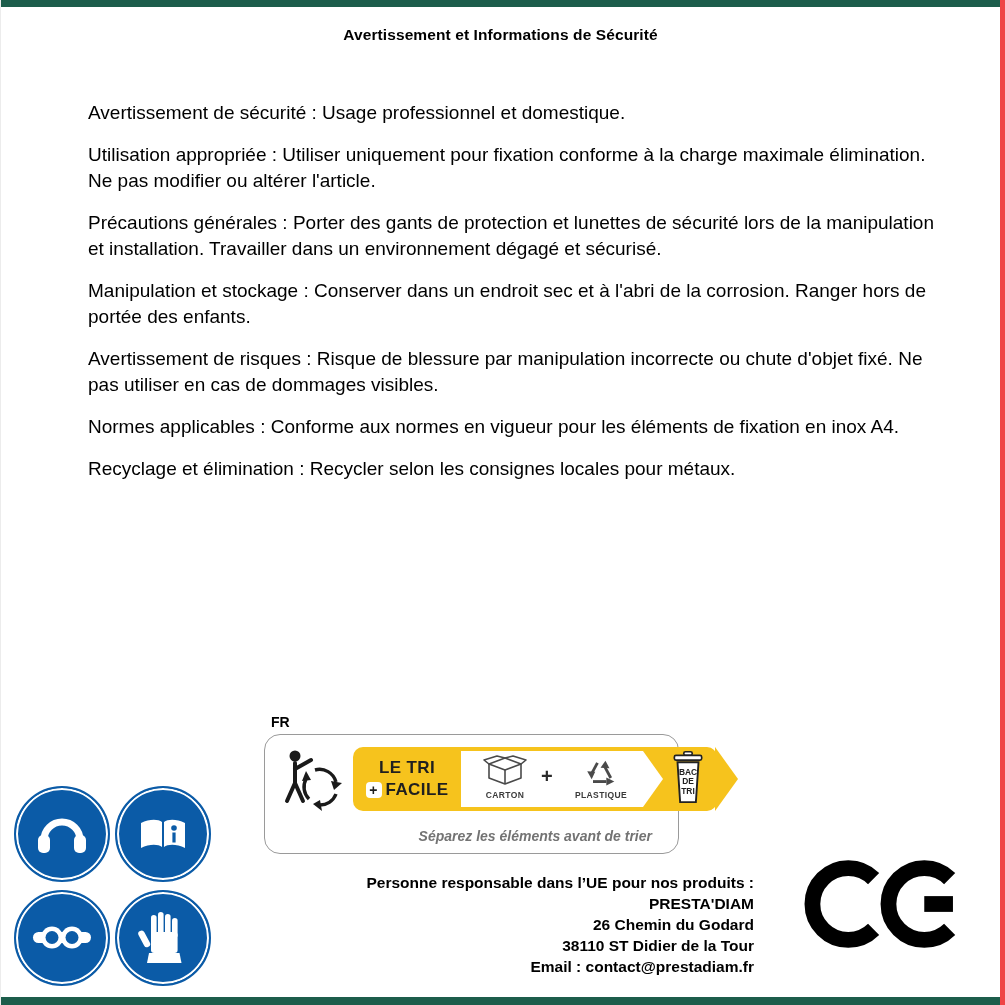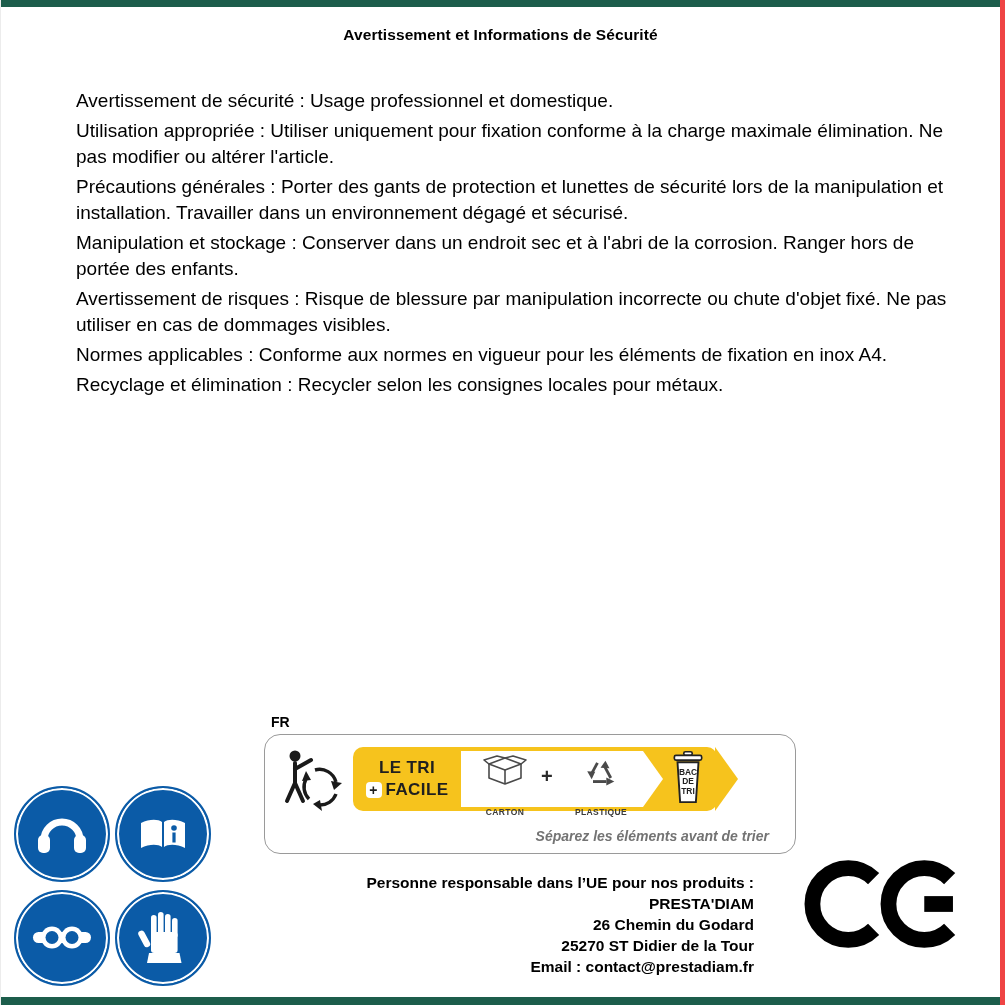--- a/index.html
+++ b/index.html
@@ -15,38 +15,38 @@
 
   .title {
     position:absolute; top:26px; left:0; right:0; text-align:center;
     font-size:15.5px; font-weight:bold; letter-spacing:.1px;
   }
 
   .body-text {
     position:absolute; top:84px; left:71px; width:880px;
     font-size:19px; line-height:26px;
   }
-  .body-text p { margin:4px; }
+  .body-text p { margin:16px; }
 
   
   .picto-grid {
     position:absolute; left:13px; top:786px;
     display:grid; grid-template-columns:96px 96px; gap:8px 5px;
   }
   .picto {
     width:96px; height:96px; border-radius:50%; background:#0B5BA7;
     display:flex; align-items:center; justify-content:center;
     border:2px solid #0B5BA7; box-shadow:inset 0 0 0 2px #ffffff;
   }
   .picto svg { display:block; }
 
   
   .fr-label { position:absolute; left:270px; top:714px; font-size:14px; font-weight:bold; }
   .banner {
-    position:absolute; left:263px; top:734px; width:532px; height:120px;
+    position:absolute; left:263px; top:734px; width:415px; height:120px;
     background:#ffffff; border:1.5px solid #9a9a9a; border-radius:16px;
   }
   .yellow-base { position:absolute; left:88px; top:12px; width:364px; height:64px; background:#F6C31D; border-radius:10px; }
   .yellow-tip  { position:absolute; left:450px; top:12px; width:23px; height:64px; background:#F6C31D;
                  clip-path:polygon(0 0, 100% 50%, 0 100%); }
   .white-chevron { position:absolute; left:196px; top:16px; width:202px; height:56px; background:#ffffff;
                  clip-path:polygon(0 0, calc(100% - 20px) 0, 100% 50%, calc(100% - 20px) 100%, 0 100%); }
   .triman { position:absolute; left:8px; top:10px; }
   .letri {
     position:absolute; left:88px; top:12px; width:108px; height:64px;
@@ -54,21 +54,21 @@
   }
   .letri .l1 { font-size:17px; font-weight:800; color:#1f1f1f; letter-spacing:.4px; }
   .letri .l2 { display:flex; align-items:center; gap:4px; font-size:17px; font-weight:800; color:#1f1f1f; letter-spacing:.4px; }
   .plus-badge {
     width:16px; height:16px; background:#ffffff; border-radius:4px; color:#1f1f1f;
     font-size:14px; font-weight:800; display:flex; align-items:center; justify-content:center;
   }
   .mat-group { position:absolute; top:19px; text-align:center; }
   .mat-group.carton { left:204px; width:72px; }
   .mat-group.plastique { left:298px; width:76px; }
-  .mat-label { font-size:8.5px; font-weight:bold; color:#3a3a3a; letter-spacing:.4px; margin-top:17px; }
+  .mat-label { font-size:8.5px; font-weight:bold; color:#3a3a3a; letter-spacing:.4px; margin-top:0; }
   .mid-plus { position:absolute; left:276px; top:30px; font-size:20px; font-weight:800; color:#2a2a2a; }
   .bin { position:absolute; left:402px; top:15px; }
   .tagline {
     position:absolute; right:26px; bottom:9px;
     font-size:14px; font-weight:bold; font-style:italic; color:#737373;
   }
 
   
   .responsible {
     position:absolute; left:253px; top:872px; width:500px; text-align:right;
@@ -223,21 +223,21 @@
       </svg>
     </span>
 
     <div class="tagline">Séparez les éléments avant de trier</div>
   </div>
 
   <div class="responsible">
     <div>Personne responsable dans l’UE pour nos produits :</div>
     <div>PRESTA'DIAM</div>
     <div>26 Chemin du Godard</div>
-    <div>25270 ST Didier de la Tour</div>
+    <div>38110 ST Didier de la Tour</div>
     <div>Email : contact@prestadiam.fr</div>
   </div>
 
   <span class="ce">
     <svg width="165" height="104" viewBox="0 0 230 140">
       <g fill="none" stroke="#000" stroke-width="22">
         <path d="M105.4,34.6 A50,50 0 1 0 105.4,105.4"></path>
         <path d="M211.4,34.6 A50,50 0 1 0 211.4,105.4"></path>
         <path d="M176,70 L216,70"></path>
       </g>

